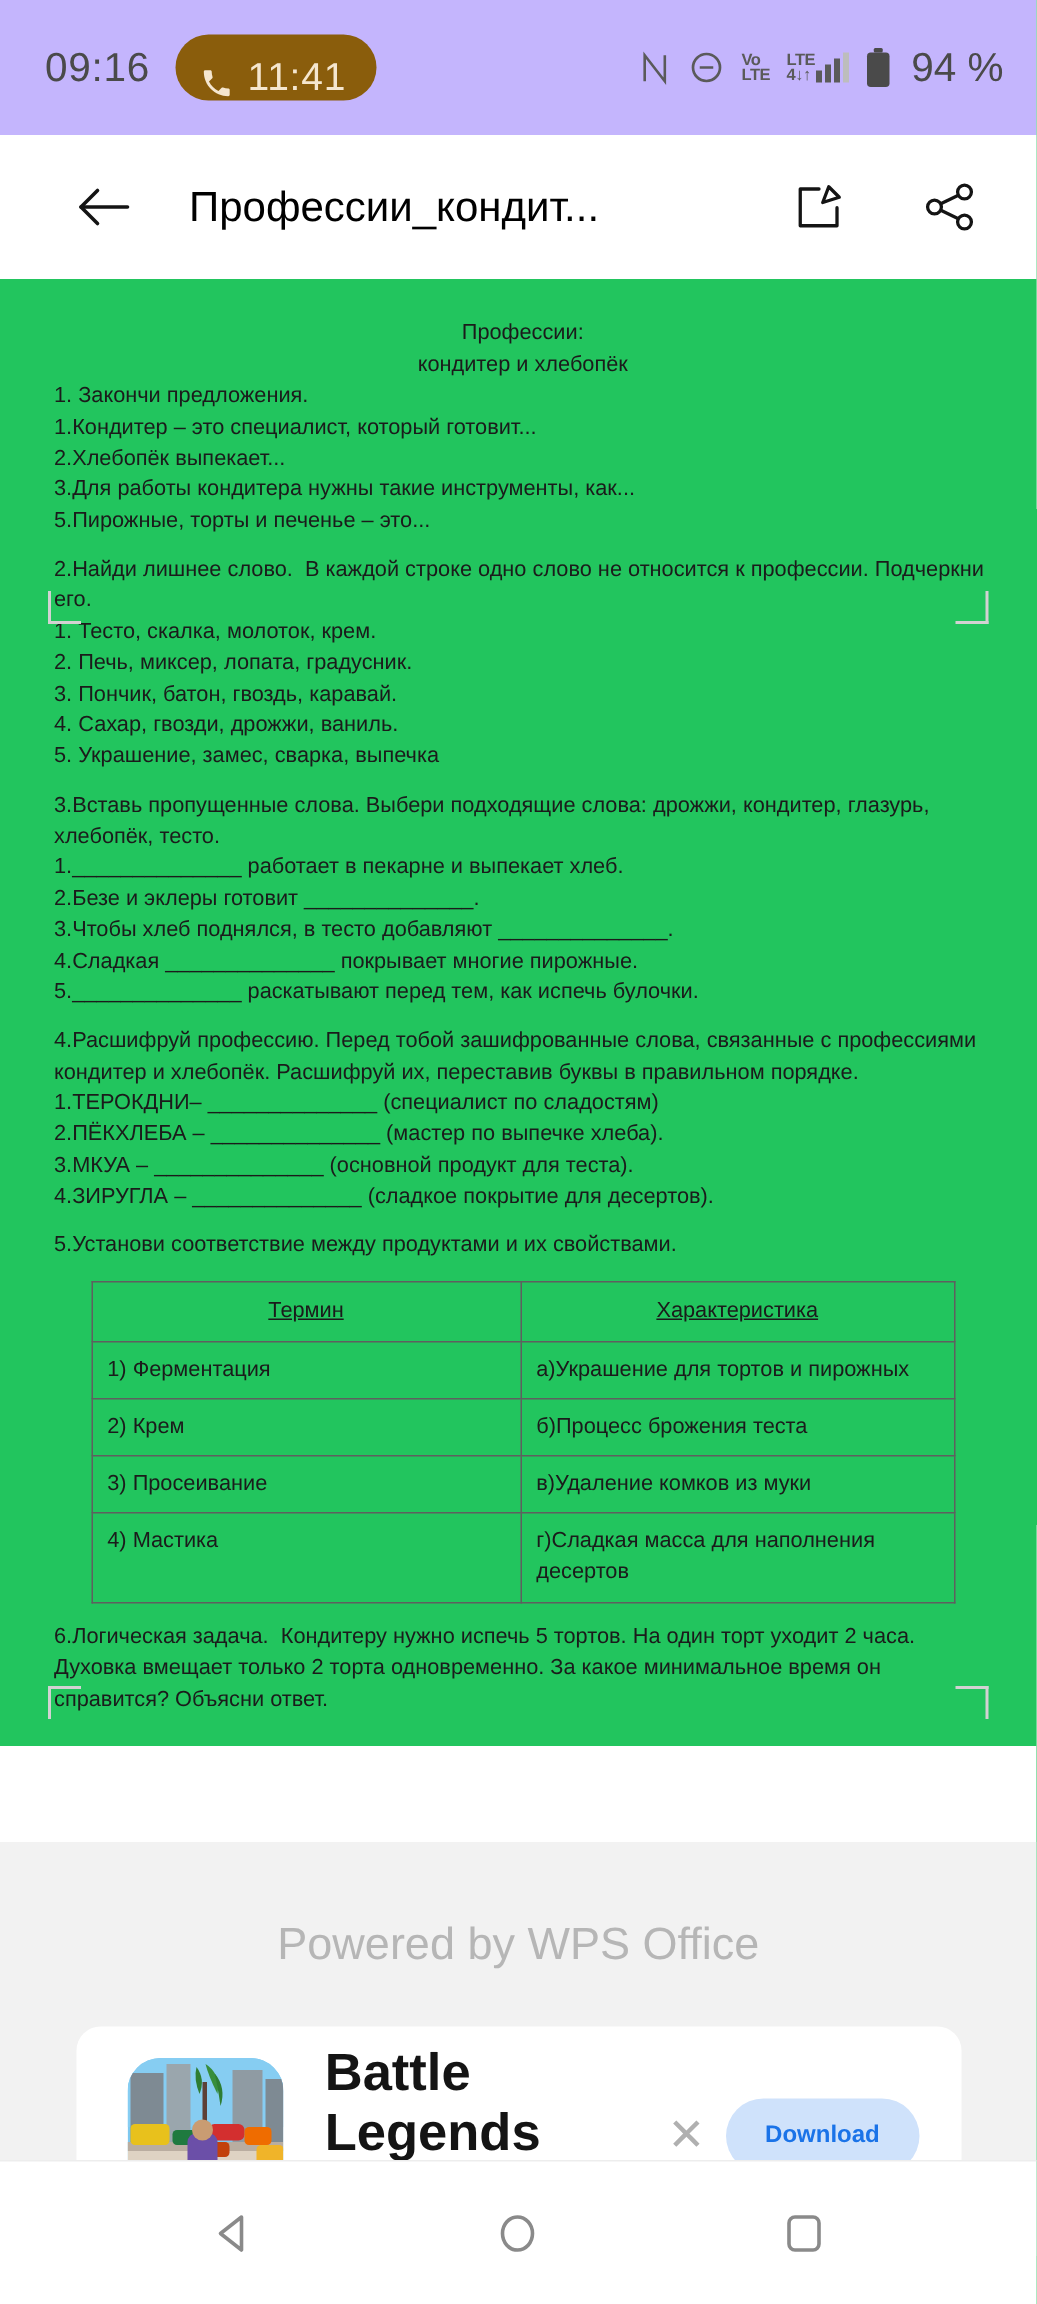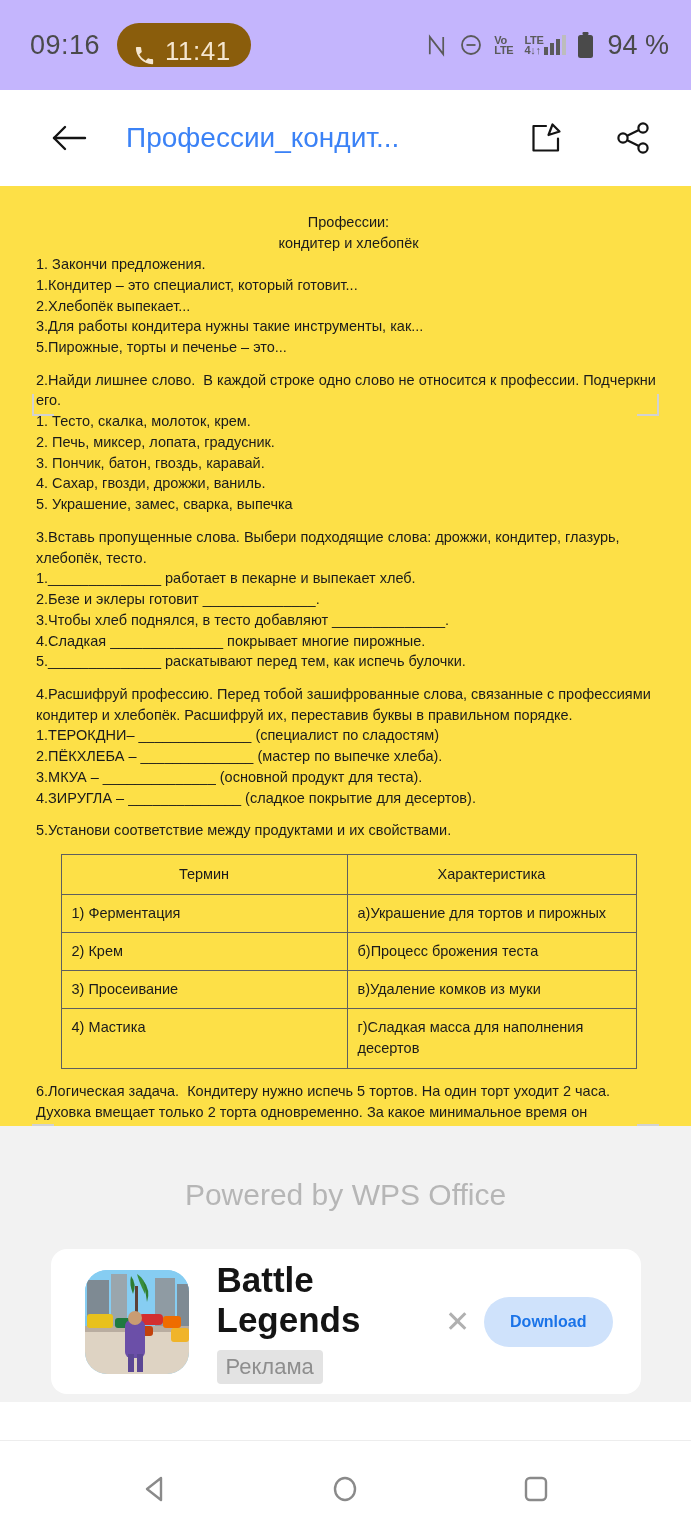--- a/index.html
+++ b/index.html
@@ -78,37 +78,37 @@
   .appbar {
     height: 96px;
     display: flex;
     align-items: center;
     padding: 0 30px 0 50px;
     background: #ffffff;
   }
   .appbar svg { display: block; }
   .doc-title {
     font-size: 28px;
-    color: #3b82f6;
+    color: #000000;
     margin-left: 38px;
     white-space: nowrap;
     overflow: hidden;
   }
   .ab-actions {
     margin-left: auto;
     display: flex;
     align-items: center;
     gap: 52px;
     padding-right: 10px;
   }
 
   
   .page {
     position: relative;
-    background: #fde047;
+    background: #22c55e;
     padding: 0 20px;
     height: 978px;
   }
   .corner { position: absolute; width: 22px; height: 22px; }
   .corner.tl { top: 208px; left: 32px;  border-left: 2px solid #d2d2d2; border-bottom: 2px solid #d2d2d2; }
   .corner.tr { top: 208px; right: 32px; border-right: 2px solid #d2d2d2; border-bottom: 2px solid #d2d2d2; }
   .corner.bl { bottom: 18px; left: 32px;  border-left: 2px solid #d2d2d2; border-top: 2px solid #d2d2d2; }
   .corner.br { bottom: 18px; right: 32px; border-right: 2px solid #d2d2d2; border-top: 2px solid #d2d2d2; }
 
   .sheet {
@@ -127,28 +127,28 @@
     margin: 13px auto 0 auto;
     width: 576px;
     border-collapse: collapse;
     font-size: 14.5px;
   }
   table.matchtbl td, table.matchtbl th {
     border: 1.3px solid #5f5f5f;
     padding: 8px 10px;
     vertical-align: top;
   }
-  table.matchtbl th { text-align: center; font-weight: normal; padding: 9px 10px; }
+  table.matchtbl th { text-align: center; font-weight: normal; padding: 9px 10px; text-decoration: underline; }
   table.matchtbl td.left { width: 286px; }
 
   
   .footer {
     position: absolute;
     left: 0; right: 0;
-    top: 1126px;
+    top: 1228px;
     height: 276px;
     background: #f2f2f2;
     display: flex;
     flex-direction: column;
     align-items: center;
   }
   .powered {
     margin-top: 52px;
     font-size: 30px;
     color: #b6b6b6;

